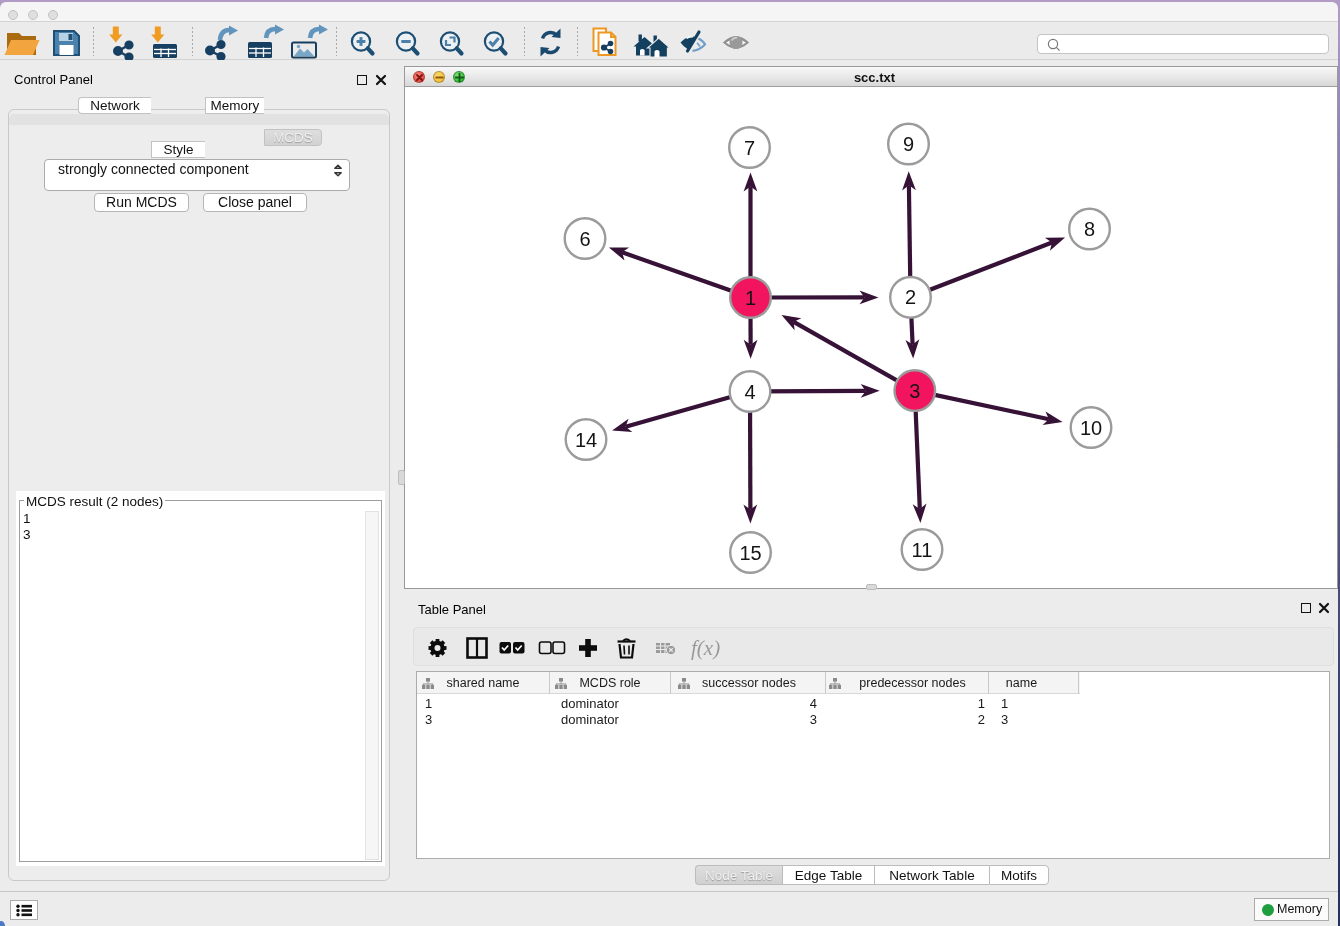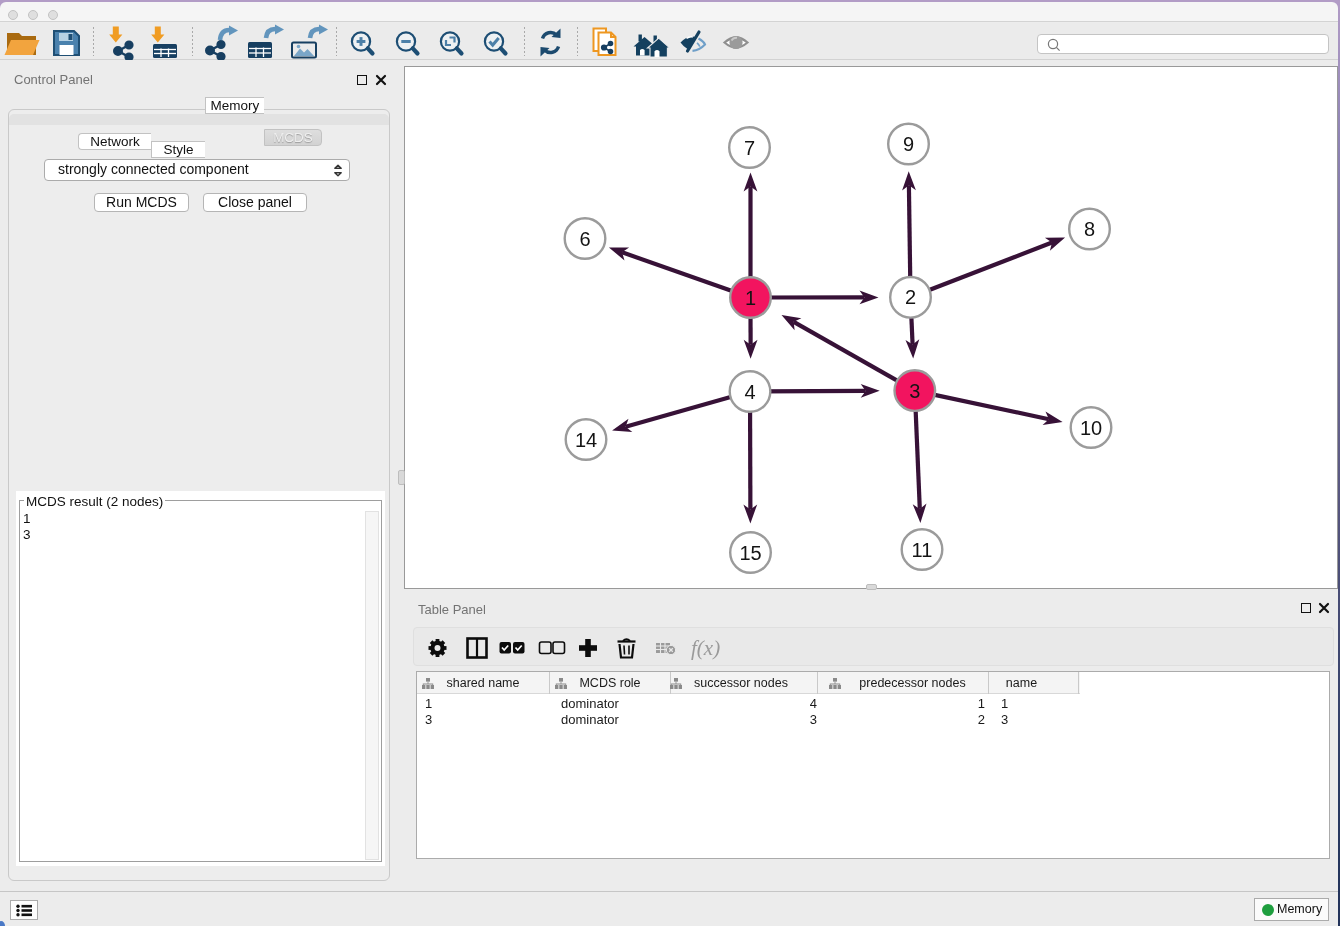--- a/index.html
+++ b/index.html
@@ -14,31 +14,31 @@
   background:#dfdfdf; border:1px solid #c3c3c3; }
 #titletext { position:absolute; left:0; width:1338px; top:4px; text-align:center;
   font-size:13px; color:#b5b5b5; }
 #toolbar { position:absolute; left:0; top:23px; width:1338px; height:37px;
   background:#ebebeb; border-bottom:1px solid #d2d2d2; }
 .tsep { position:absolute; top:4px; height:29px; width:1px;
   background-image:linear-gradient(#a9a9a9 50%, rgba(0,0,0,0) 50%); background-size:1px 4px; }
 #searchbox { position:absolute; left:1037px; top:11px; width:292px; height:20px;
   background:#fff; border:1px solid #c4c4c4; border-radius:4px; }
 #controlpanel { position:absolute; left:0; top:61px; width:398px; height:830px; background:#ececec; }
-.paneltitle { position:absolute; font-size:13px; color:#737373; }
+.paneltitle { position:absolute; font-size:13px; color:#000000; }
 .floatbtn { position:absolute; width:10px; height:10px; border:1.5px solid #111; background:transparent; }
 .xbtn { position:absolute; }
 .inset { position:absolute; border:1px solid #c9c9c9; border-radius:6px; background:#ededed; }
 .tabrow { position:absolute; display:flex; height:17px; }
 .tab { height:17px; line-height:16px; text-align:center; font-size:13.5px; color:#111;
   background:#fff; border:1px solid #c2c2c2; border-right:none; }
 .tab:first-child { border-top-left-radius:4px; border-bottom-left-radius:4px; }
 .seltab { background:linear-gradient(#dedede,#d2d2d2); color:#efefef; border-right:1px solid #c2c2c2;
   border-top-right-radius:4px; border-bottom-right-radius:4px; text-shadow:0 1px 1px #9a9a9a; }
-#dropdown { position:absolute; left:44px; top:98px; width:306px; height:22px; background:#fff;
+#dropdown { position:absolute; left:44px; top:98px; width:306px; height:32px; background:#fff;
   border:1px solid #ababab; border-radius:4px; font-size:14px; color:#111; line-height:19px; padding-left:13px; }
 .btn { position:absolute; height:19px; background:#fff; border:1px solid #b5b5b5; border-radius:4px;
   font-size:14px; color:#111; text-align:center; line-height:17px; }
 #resultbox { position:absolute; left:16px; top:430px; width:369px; height:375px; background:#fff; }
 #fsborder { position:absolute; left:3px; top:9px; right:3px; bottom:4px; border:1px solid #9e9e9e; }
 #fslegend { position:absolute; left:8px; top:3px; font-size:13.5px; color:#111; background:#fff; padding:0 2px; }
 #resscroll { position:absolute; right:6px; top:20px; width:14px; bottom:6px;
   background:#f6f6f6; border:1px solid #e2e2e2; }
 #netwin { position:absolute; left:404px; top:66px; width:934px; height:523px;
   border:1px solid #999; background:#fff; }
@@ -235,41 +235,59 @@
 </div>
 <div id="controlpanel">
   <div class="paneltitle" style="left:14px; top:11px;">Control Panel</div>
   <div class="floatbtn" style="left:357px; top:14px;"></div>
   <svg class="xbtn" style="left:375px; top:13px;" width="12" height="12" viewBox="0 0 12 12">
     <path d="M2 2 L10 10 M10 2 L2 10" stroke="#111" stroke-width="2.2" stroke-linecap="round"></path>
   </svg>
   <div class="inset" style="left:8px; top:48px; width:382px; height:772px;"></div>
   <div style="position:absolute; left:9px; top:53px; width:380px; height:11px; background:#e2e2e2; border-radius:5px 5px 0 0;"></div>
   <div class="tabrow" style="top:36px; left:78px;">
-    <div class="tab" style="width:73px;margin-top:36px;">Network</div>
+    <div class="tab" style="width:73px;">Network</div>
       <div class="tab" style="width:54px;margin-top:44px;">Style</div>
       <div class="tab" style="width:59px;">Memory</div>
       <div class="tab seltab" style="width:58px;margin-top:32px;">MCDS</div>
   </div>
   <div id="dropdown">strongly connected component
     <svg width="10" height="13" viewBox="0 0 10 13" style="position:absolute; right:6px; top:4px;">
       <path d="M1.8 4.3 L5 1.2 L8.2 4.3 Z" fill="none" stroke="#333" stroke-width="1.4" stroke-linejoin="round"></path>
       <path d="M1.8 8.7 L5 11.8 L8.2 8.7 Z" fill="none" stroke="#333" stroke-width="1.4" stroke-linejoin="round"></path>
     </svg>
   </div>
   <div class="btn" style="left:94px; top:132px; width:95px;">Run MCDS</div>
   <div class="btn" style="left:203px; top:132px; width:104px;">Close panel</div>
   <div id="resultbox">
     <div id="fsborder"></div>
     <div id="fslegend">MCDS result (2 nodes)</div>
     <div style="position:absolute; left:7px; top:20px; font-size:13.5px; line-height:15.5px; color:#111;">1<br>3</div>
     <div id="resscroll"></div>
   </div>
 </div>
 <div id="netwin">
+  <div id="nettitle">
+    <div class="wbtn" style="left:8px; background:radial-gradient(circle at 40% 35%, #f4887e, #e9544a 60%, #d83a30);">
+        <svg width="11" height="11" viewBox="0 0 11 11">
+          <path d="M3 3 L8 8 M8 3 L3 8" stroke="#7e1410" stroke-width="1.8" stroke-linecap="round"></path>
+        </svg>
+      </div>
+    <div class="wbtn" style="left:28px; background:radial-gradient(circle at 40% 35%, #fad877, #f5c33e 60%, #eeb024);">
+        <svg width="11" height="11" viewBox="0 0 11 11">
+          <path d="M2.2 5.5 L8.8 5.5" stroke="#8c5d09" stroke-width="1.9" stroke-linecap="round"></path>
+        </svg>
+      </div>
+    <div class="wbtn" style="left:48px; background:radial-gradient(circle at 40% 35%, #8fdf85, #3fc242 60%, #27a82e);">
+        <svg width="11" height="11" viewBox="0 0 11 11">
+          <path d="M5.5 1.8 L5.5 9.2 M1.8 5.5 L9.2 5.5" stroke="#115c15" stroke-width="1.9" stroke-linecap="round"></path>
+        </svg>
+      </div>
+    <div id="nettitletext">scc.txt</div>
+  </div>
   <div id="netcanvas">
     <svg width="933" height="502" viewBox="405 87 933 502">
       <g stroke="#371237" stroke-width="4.2">
         <line x1="750.5" y1="297.5" x2="750.5" y2="186.5"></line>
         <line x1="750.5" y1="297.5" x2="622.1" y2="252.3"></line>
         <line x1="750.5" y1="297.5" x2="864.5" y2="297.4"></line>
         <line x1="750.5" y1="297.5" x2="750.6" y2="344.8"></line>
         <line x1="910.5" y1="297.3" x2="908.9" y2="185.3"></line>
         <line x1="910.5" y1="297.3" x2="1052.0" y2="242.5"></line>
         <line x1="910.5" y1="297.3" x2="912.6" y2="344.6"></line>
@@ -410,21 +428,21 @@
             <g fill="#8a8a8a">
               <rect x="4" y="0" width="4" height="3.6"></rect>
               <rect x="0" y="7" width="3.4" height="4"></rect>
               <rect x="4.3" y="7" width="3.4" height="4"></rect>
               <rect x="8.6" y="7" width="3.4" height="4"></rect>
               <path d="M5.6 3.6 h0.8 v2 h4.8 v1.6 h-0.8 v-0.8 h-8.8 v0.8 h-0.8 v-1.6 h4.8 z"></path>
             </g>
           </svg>
           <span>MCDS role</span>
         </div>
-      <div class="hcell" style="left:248px; width:153px;justify-content:space-between;">
+      <div class="hcell" style="left:256px; width:153px;justify-content:space-between;">
           <svg class="treeico" viewBox="0 0 12 11">
             <g fill="#8a8a8a">
               <rect x="4" y="0" width="4" height="3.6"></rect>
               <rect x="0" y="7" width="3.4" height="4"></rect>
               <rect x="4.3" y="7" width="3.4" height="4"></rect>
               <rect x="8.6" y="7" width="3.4" height="4"></rect>
               <path d="M5.6 3.6 h0.8 v2 h4.8 v1.6 h-0.8 v-0.8 h-8.8 v0.8 h-0.8 v-1.6 h4.8 z"></path>
             </g>
           </svg>
           <span>successor nodes</span>
@@ -453,20 +471,26 @@
       <span style="left:584px;">1</span>
     </div>
     <div class="trow" style="top:39px;">
       <span style="left:8px;">3</span>
         <span style="left:144px;">dominator</span>
       <span style="left:330px; width:70px; text-align:right;">3</span>
       <span style="left:500px; width:68px; text-align:right;">2</span>
       <span style="left:584px;">3</span>
     </div>
   </div>
+  <div id="btabs">
+    <div class="btab bsel" style="width:87px; border-top-left-radius:4px; border-bottom-left-radius:4px;">Node Table</div>
+    <div class="btab" style="width:92px;">Edge Table</div>
+    <div class="btab" style="width:115px;">Network Table</div>
+    <div class="btab" style="width:60px; border-top-right-radius:4px; border-bottom-right-radius:4px; border-right:1px solid #bcbcbc;">Motifs</div>
+  </div>
 </div>
 <div id="statusbar">
   <div id="listbtn">
       <svg width="16" height="13" viewBox="0 0 16 13">
     <g fill="#111">
           <circle cx="2" cy="2.2" r="1.7"></circle>
           <circle cx="2" cy="6.5" r="1.7"></circle>
           <circle cx="2" cy="10.8" r="1.7"></circle>
     <rect x="5.5" y="0.9" width="10.5" height="2.6"></rect>
           <rect x="5.5" y="5.2" width="10.5" height="2.6"></rect>

